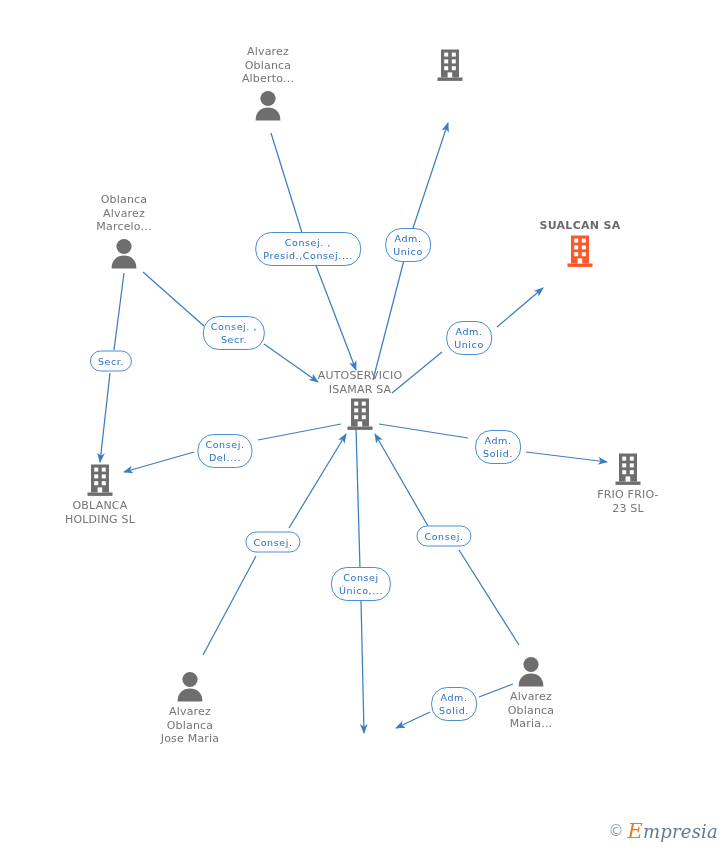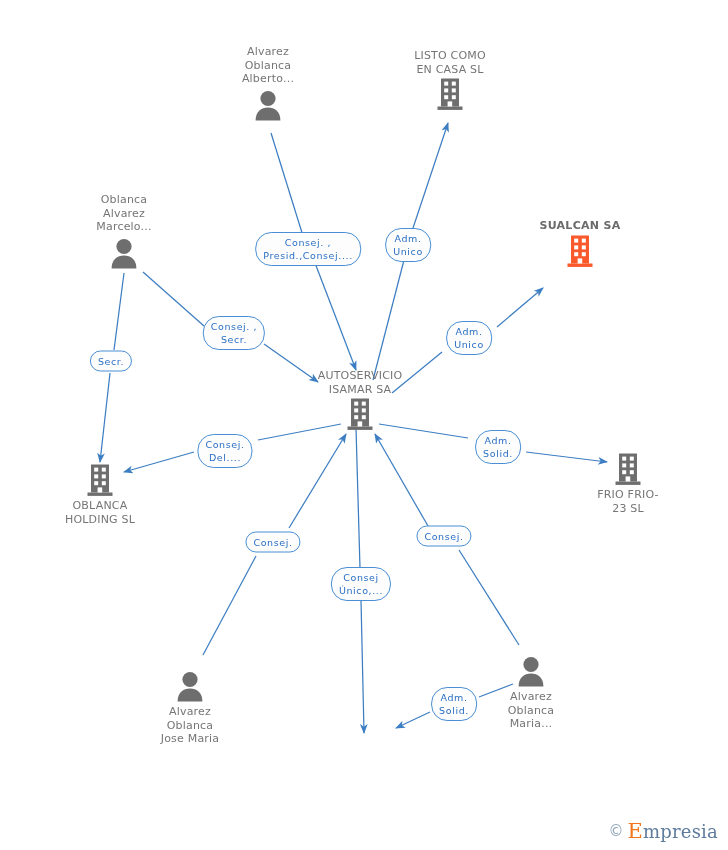--- a/index.html
+++ b/index.html
@@ -67,20 +67,21 @@
   .watermark{
     position:absolute;
     right:10px;bottom:8px;
     display:flex;align-items:center;gap:4px;
   }
   .watermark .c-mark{
     color:#8fa3b8;font-size:15px;line-height:1;
   }
   .watermark .brand{
     font-family:"DejaVu Serif", serif;
+    font-style:italic;
     font-size:18px;
     line-height:1;
     color:#5e7b9c;
     letter-spacing:.2px;
   }
   .watermark .brand .cap{
     color:#f2761f;
     font-size:21px;
   }
 </style>
@@ -136,22 +137,20 @@
     <div class="caption">Alvarez
 Oblanca
 Alberto...</div>
     <svg class="glyph" width="30" height="32" viewBox="0 0 30 32" xmlns="http://www.w3.org/2000/svg">
       <circle cx="15" cy="9.5" r="7.6" fill="#6E6E6E"></circle>
       <path d="M2.6 31.5 C2.6 22.8 8.1 18.6 15 18.6 C21.9 18.6 27.4 22.8 27.4 31.5 Z" fill="#6E6E6E"></path>
     </svg>
   </div>
 
   <div class="node company" style="left:450px;top:49px;">
-    <div class="caption">LISTO COMO
-EN CASA  SL</div>
     <svg class="glyph" width="28" height="33" viewBox="0 0 28 33" xmlns="http://www.w3.org/2000/svg">
       <rect x="5" y="0.5" width="18" height="28" fill="#6E6E6E"></rect>
       <rect x="1.5" y="28.5" width="25" height="3.4" fill="#6E6E6E"></rect>
       <rect x="8.2" y="3.6" width="4" height="4" fill="#fff"></rect>
       <rect x="15.8" y="3.6" width="4" height="4" fill="#fff"></rect>
       <rect x="8.2" y="10.4" width="4" height="4" fill="#fff"></rect>
       <rect x="15.8" y="10.4" width="4" height="4" fill="#fff"></rect>
       <rect x="8.2" y="17.2" width="4" height="4" fill="#fff"></rect>
       <rect x="15.8" y="17.2" width="4" height="4" fill="#fff"></rect>
       <rect x="11.6" y="23.4" width="4.6" height="5.1" fill="#fff"></rect>

